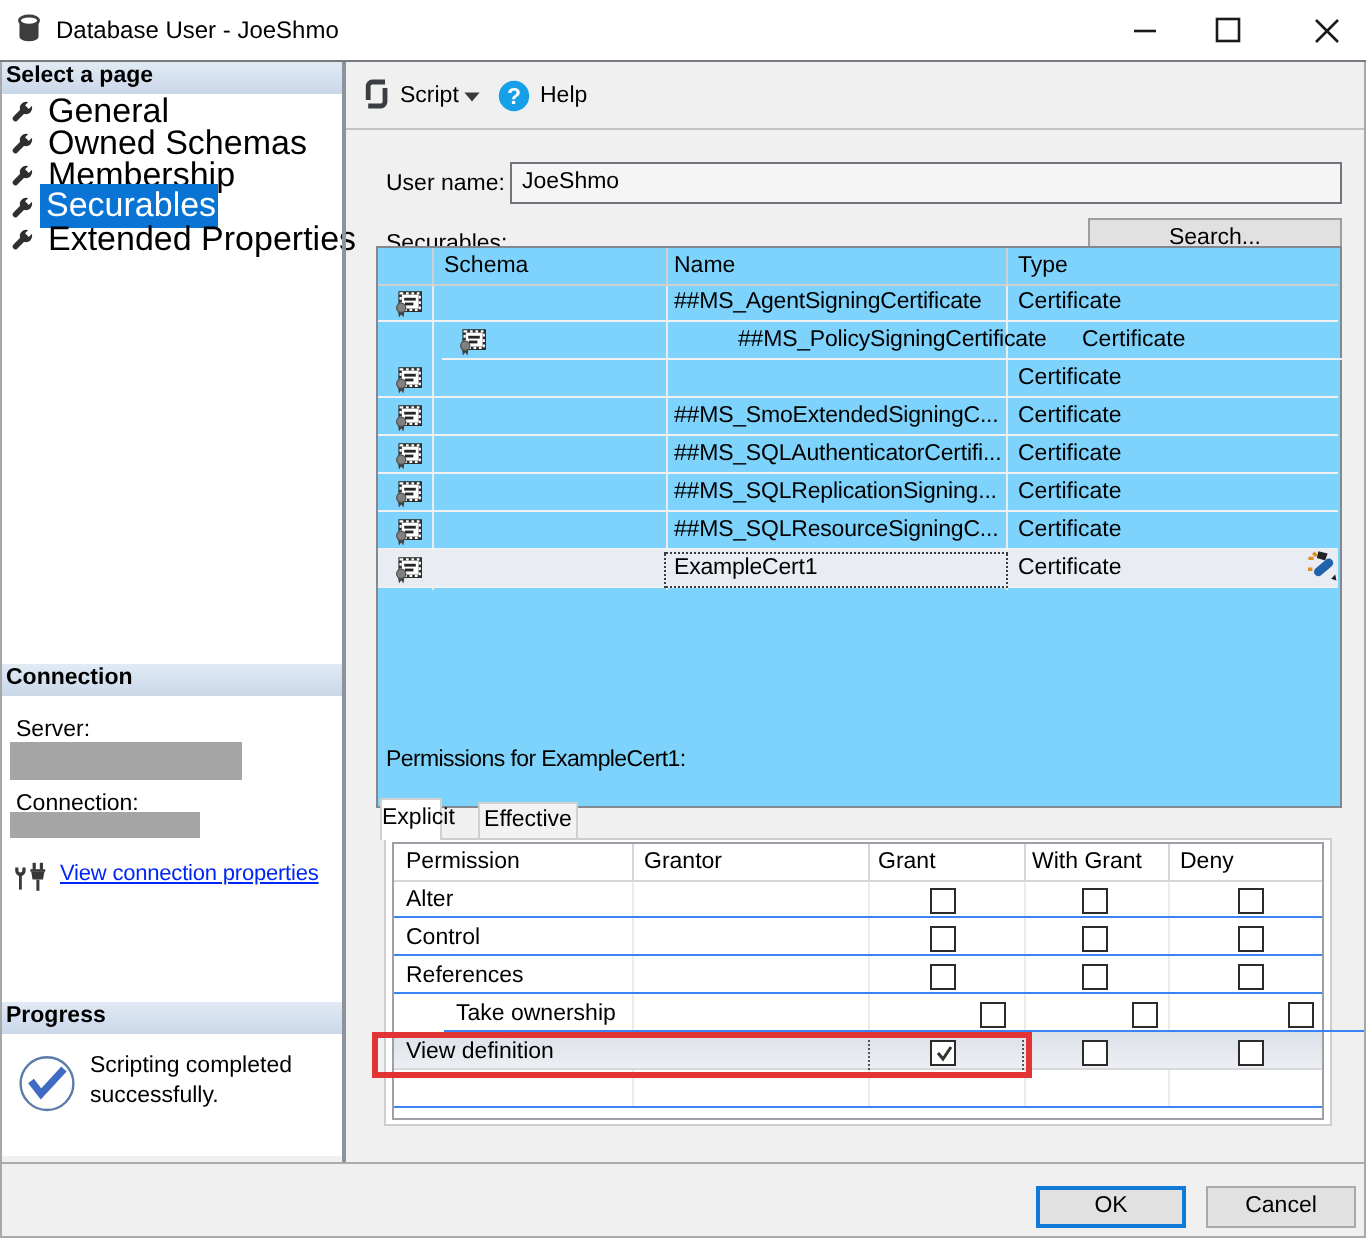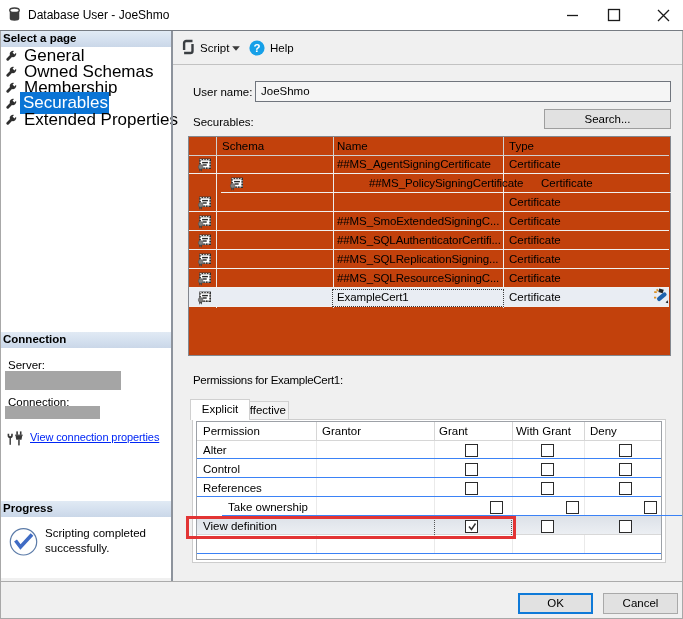--- a/index.html
+++ b/index.html
@@ -14,21 +14,21 @@
 .titem{position:absolute;left:24px;font-size:17px;line-height:14px}
 .sel{background:#0a74d5;color:#fff;padding:1px 1px 2px 3px;margin-left:-4px}
 .wrench{position:absolute;left:4px;width:14px;height:14px}
 
 #toolbar{position:absolute;left:173px;top:31px;width:510px;height:34px;background:#f0f0f0;border-bottom:1px solid #c2c2c2}
 #vline{position:absolute;left:171px;top:31px;width:2px;height:550px;background:#8d939c}
 label,.lbl{position:absolute;font-size:11.5px}
 #username{position:absolute;left:255px;top:81px;width:416px;height:21px;background:#f5f5f5;border:1px solid #70757d;font-size:11.5px;padding:3px 0 0 5px}
 .btn{position:absolute;background:#e1e1e1;border:1px solid #9e9e9e;text-align:center;font-size:11.5px}
 
-#grid1{position:absolute;left:188px;top:136px;width:483px;height:220px;background:#c2410c;border:1px solid #83878e}
+#grid1{position:absolute;left:188px;top:123px;width:483px;height:281px;background:#7dd3fc;border:1px solid #83878e}
 .g1v{position:absolute;top:0;width:1px;height:171px;background:#ececec}
 .g1vh{position:absolute;top:0;width:1px;height:19px;background:#d0d0d0}
 .g1row{position:absolute;left:0;width:480px;height:19px;border-bottom:1px solid #f0f0f0}
 .certicon{position:absolute;left:7px;top:1px;width:16px;height:16px}
 .nm{position:absolute;left:148px;top:3px;width:167px;overflow:hidden;white-space:nowrap;letter-spacing:-0.1px}
 .tp{position:absolute;left:320px;top:3px}
 
 #tabpanel{position:absolute;left:192px;top:419px;width:474px;height:144px;background:#fff;border:1px solid #cdcdcd}
 #grid2{position:absolute;left:196px;top:421px;width:466px;height:139px;background:#fff;border:1px solid #9da1a7}
 .g2v{position:absolute;top:0;width:1px;height:132px;background:#eaeaea}
@@ -268,21 +268,21 @@
       <svg class="abs" style="left:465px;top:151px" width="16" height="16" viewBox="0 0 16 16">
         <path d="M0.2,4.2 h2.6 M0,9.6 h2.2 M2.6,1.4 l1.6,1.6" stroke="#dd9122" stroke-width="1.7" fill="none"></path>
         <path d="M5.2,0.6 l4.6,1.2 -1.2,3.4 -4.2,-1.2 z" fill="#242424"></path>
         <rect x="2.2" y="6.4" width="11.2" height="4.3" rx="2.1" transform="rotate(-40 8 8.6)" fill="#1f63ad"></rect>
         <path d="M11.6,14.4 l2.6,0.8 -0.6,-2.9 z" fill="#1a1a1a"></path>
       </svg>
     </div>
 
   <div class="lbl" style="left:193px;top:374px;letter-spacing:-0.3px">Permissions for ExampleCert1:</div>
 
-  <div class="tab" style="left:190px;top:399px;width:60px;height:21px;background:#fff;border:1px solid #d0d0d0;border-bottom:none;padding-top:3px;z-index:3">Explicit</div>
+  <div class="tab" style="left:190px;top:399px;width:31px;height:21px;background:#fff;border:1px solid #d0d0d0;border-bottom:none;padding-top:3px;z-index:3">Explicit</div>
   <div class="tab" style="left:239px;top:401px;width:50px;height:19px;background:#f2f2f2;border:1px solid #d0d0d0;border-bottom:none;padding-top:2px">Effective</div>
 
   <div id="tabpanel"></div>
   <div id="grid2">
     <div class="g2v" style="left:119px"></div>
     <div class="g2v" style="left:237px"></div>
     <div class="g2v" style="left:315px"></div>
     <div class="g2v" style="left:387px"></div>
     <div class="g2vh" style="left:119px"></div>
     <div class="g2vh" style="left:237px"></div>

